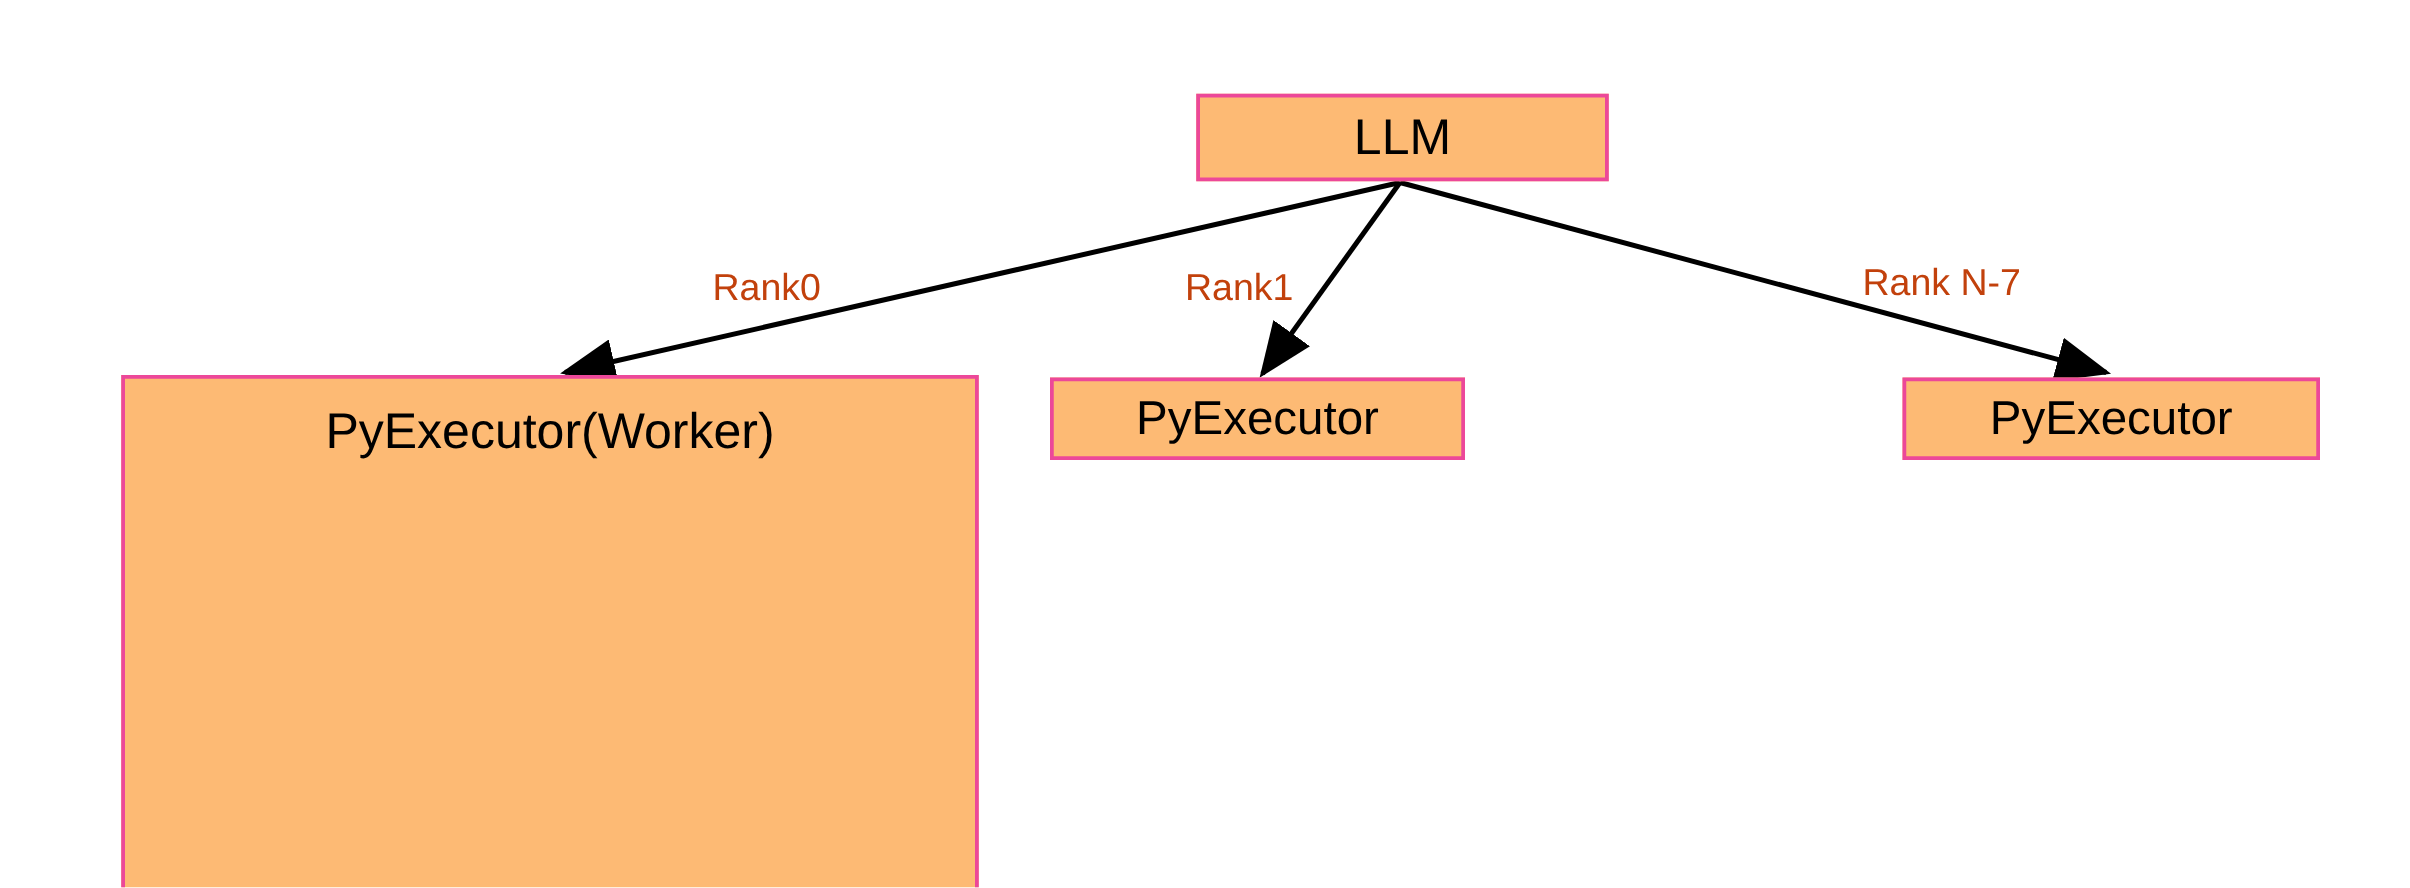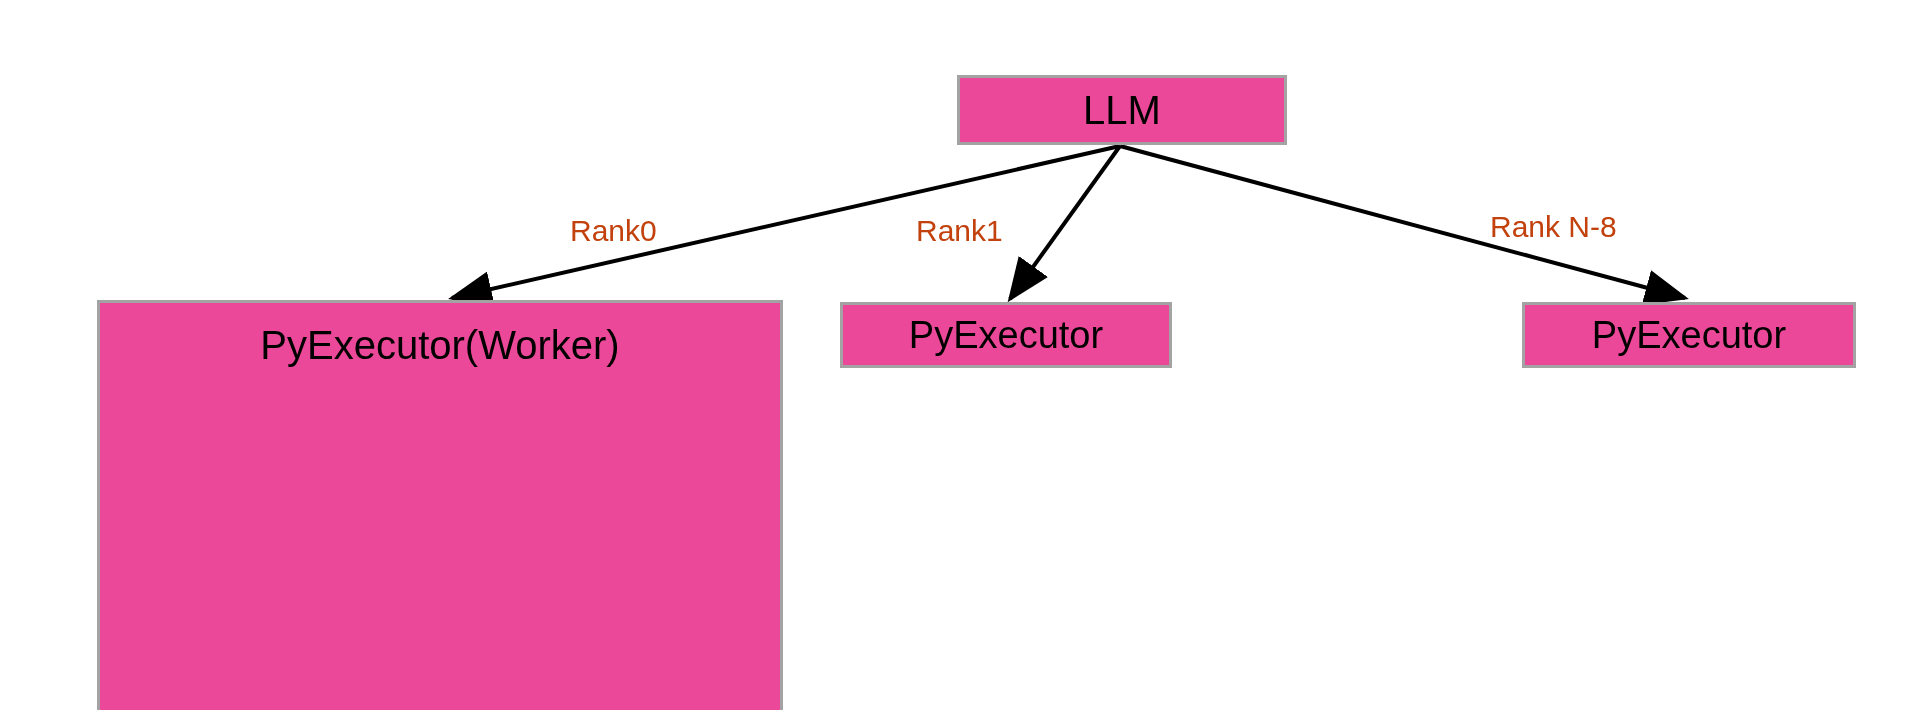--- a/index.html
+++ b/index.html
@@ -21,22 +21,22 @@
     position: absolute;
     left: 0;
     top: 0;
     width: 1928px;
     height: 710px;
     pointer-events: none;
   }
   .node {
     position: absolute;
     box-sizing: border-box;
-    background: #ec4899;
-    border: 3px solid #a3a3a3;
+    background: #fdba74;
+    border: 3px solid #ec4899;
     display: flex;
     align-items: center;
     justify-content: center;
     color: #000000;
     font-family: "Liberation Sans", sans-serif;
     font-weight: 400;
     line-height: 1;
     white-space: nowrap;
   }
   .node-llm {
@@ -72,21 +72,21 @@
   }
   .edge-label {
     position: absolute;
     color: #c2410c;
     font-size: 30px;
     line-height: 1;
     white-space: nowrap;
     background: transparent;
   }
   .lbl-rank0   { left: 570px;  top: 216px; }
-  .lbl-rank1   { left: 916px;  top: 216px; }
+  .lbl-rank1   { left: 948px;  top: 216px; }
   .lbl-rankn   { left: 1490px; top: 212px; }
 </style>
 </head>
 <body>
 
 <div id="canvas">
 
   <svg class="edges" viewBox="0 0 1928 710" width="1928" height="710" xmlns="http://www.w3.org/2000/svg">
     <defs>
       <marker id="arrowhead" markerWidth="11" markerHeight="9" refX="10" refY="4.5" orient="auto" markerUnits="strokeWidth">
@@ -109,15 +109,15 @@
   </div>
 
   <div class="node node-exec-mid">PyExecutor</div>
 
   <div class="node node-exec-right">PyExecutor</div>
 
   <div class="edge-label lbl-rank0">Rank0</div>
 
   <div class="edge-label lbl-rank1">Rank1</div>
 
-  <div class="edge-label lbl-rankn">Rank N-8</div>
+  <div class="edge-label lbl-rankn">Rank N-7</div>
 
 </div>
 
 </body></html>

